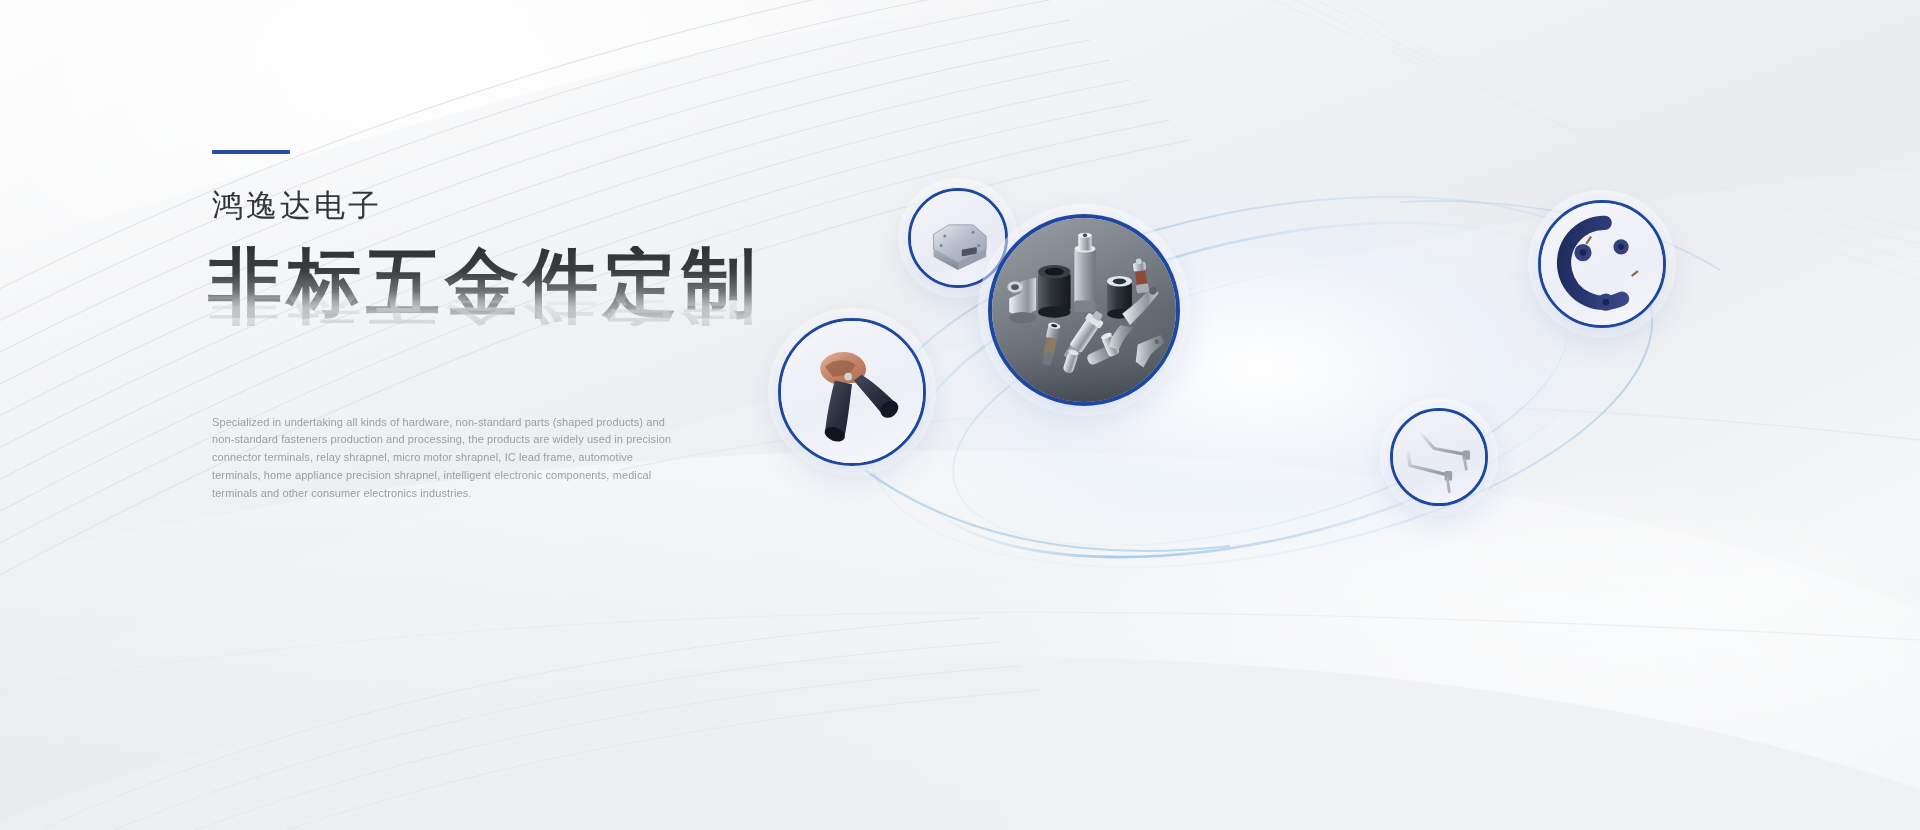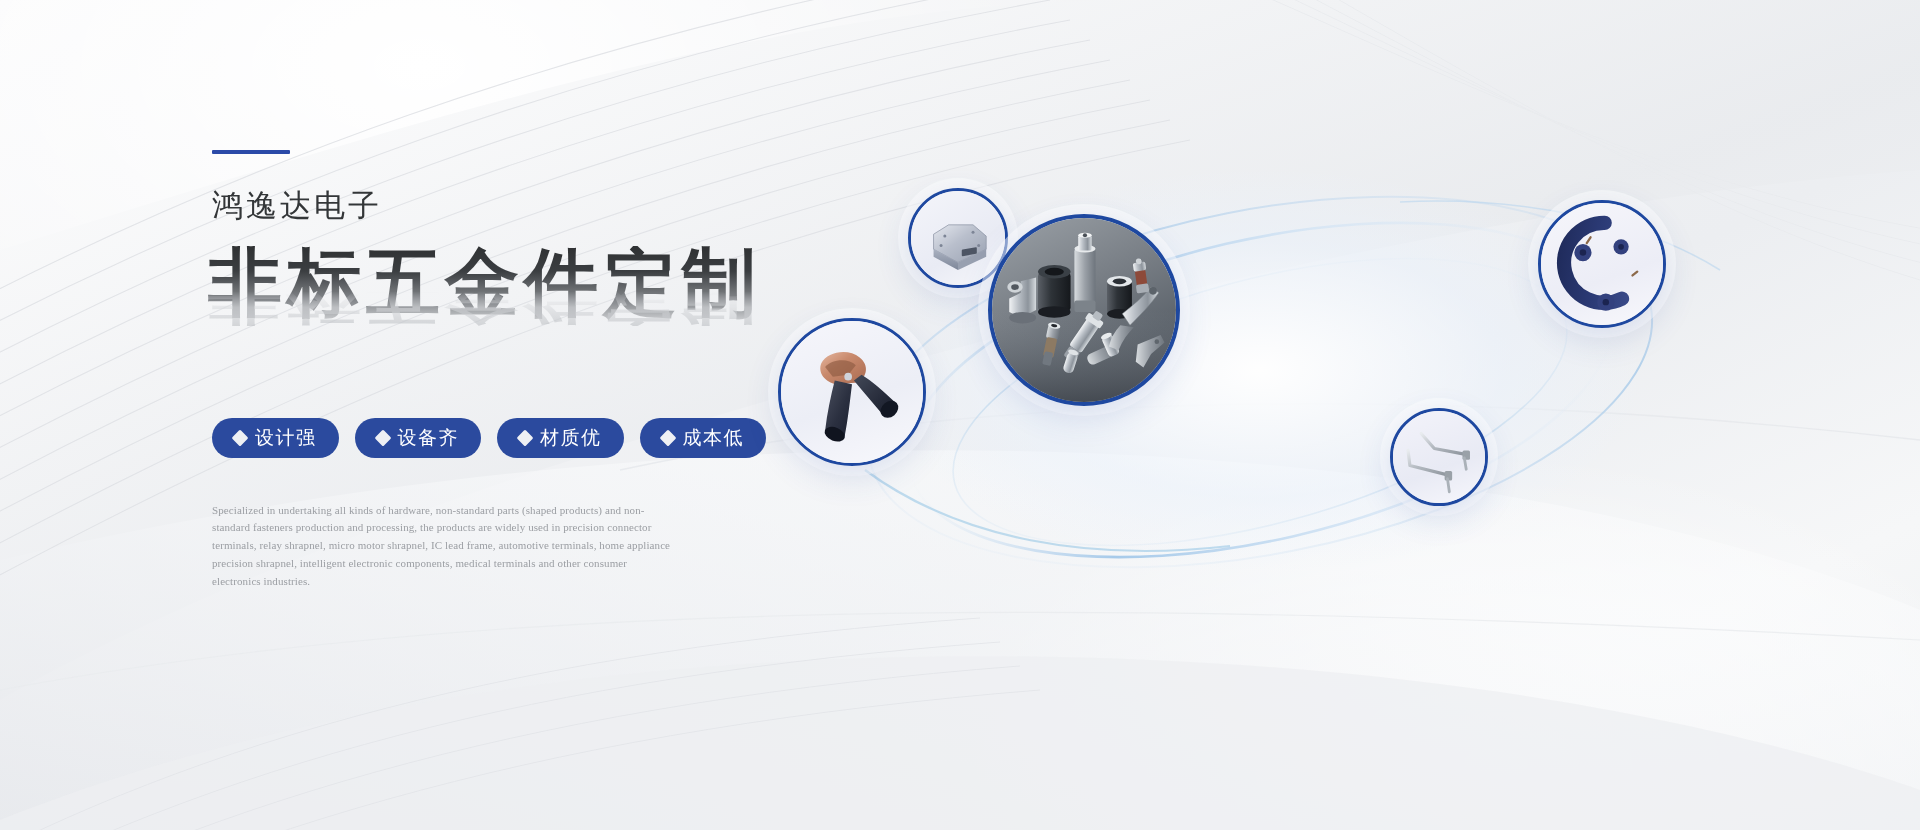--- a/index.html
+++ b/index.html
@@ -12,21 +12,20 @@
 
   
   #banner {
     position:absolute; inset:0;
     width:1920px; height:830px;
     overflow:hidden;
     background:
       radial-gradient(ellipse 1100px 620px at 22% 8%,  #ffffff 0%, rgba(255,255,255,0) 62%),
       radial-gradient(ellipse 900px 520px at 78% 92%,  #ffffff 0%, rgba(255,255,255,0) 60%),
       linear-gradient(155deg,#fbfbfc 0%, #f1f2f4 38%, #eceef1 60%, #f6f7f8 82%, #eef0f2 100%);
-    font-family: Liberation Serif, serif;
   }
   #bg-waves { position:absolute; inset:0; width:1920px; height:830px; }
 
   
   .left-col {
     position:absolute; left:212px; top:150px; width:620px;
   }
   .accent-rule {
     width:78px; height:4px; border-radius:1px;
     background:#2B4AA8;
@@ -156,38 +155,20 @@
 
     <div class="accent-rule"></div>
 
     <div class="brand">鸿逸达电子</div>
 
     <div class="headline-wrap">
       <div class="headline">非标五金件定制</div>
       <div class="headline-reflect">非标五金件定制</div>
     </div>
 
-    <div class="tags">
-      <div class="tag">
-        <span class="diamond"></span>
-        <span>设计强</span>
-      </div>
-      <div class="tag">
-        <span class="diamond"></span>
-        <span>设备齐</span>
-      </div>
-      <div class="tag">
-        <span class="diamond"></span>
-        <span>材质优</span>
-      </div>
-      <div class="tag">
-        <span class="diamond"></span>
-        <span>成本低</span>
-      </div>
-    </div>
 
     <div class="blurb">Specialized in undertaking all kinds of hardware, non-standard parts (shaped products) and non-standard fasteners production and processing, the products are widely used in precision connector terminals, relay shrapnel, micro motor shrapnel, IC lead frame, automotive terminals, home appliance precision shrapnel, intelligent electronic components, medical terminals and other consumer electronics industries.</div>
   </div>
 
   <div class="visual">
 
     <div class="glow"></div>
 
     <svg style="position:absolute;left:0;top:0;width:1000px;height:520px;" viewBox="0 0 1000 520">
       <defs>

